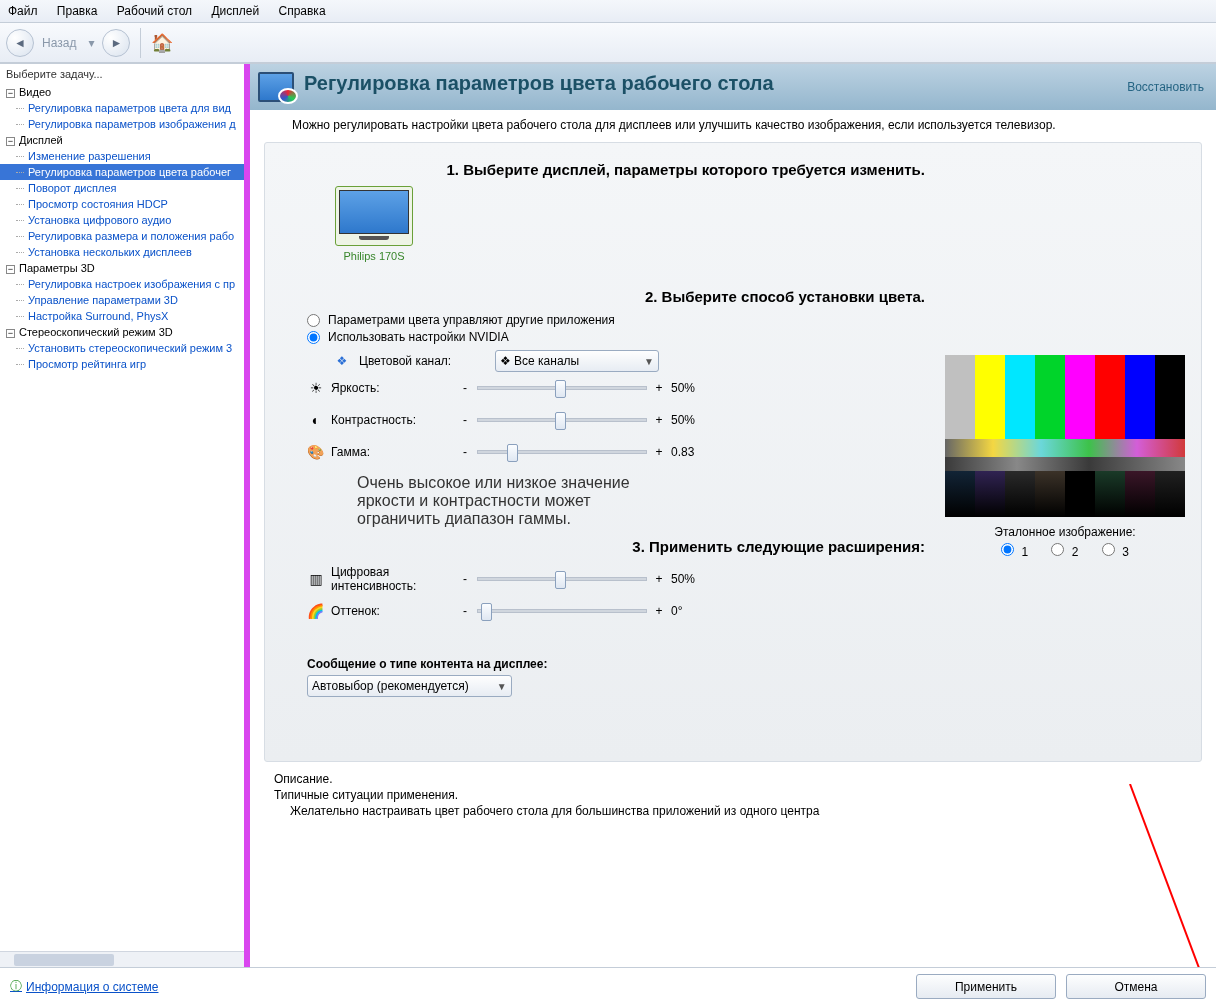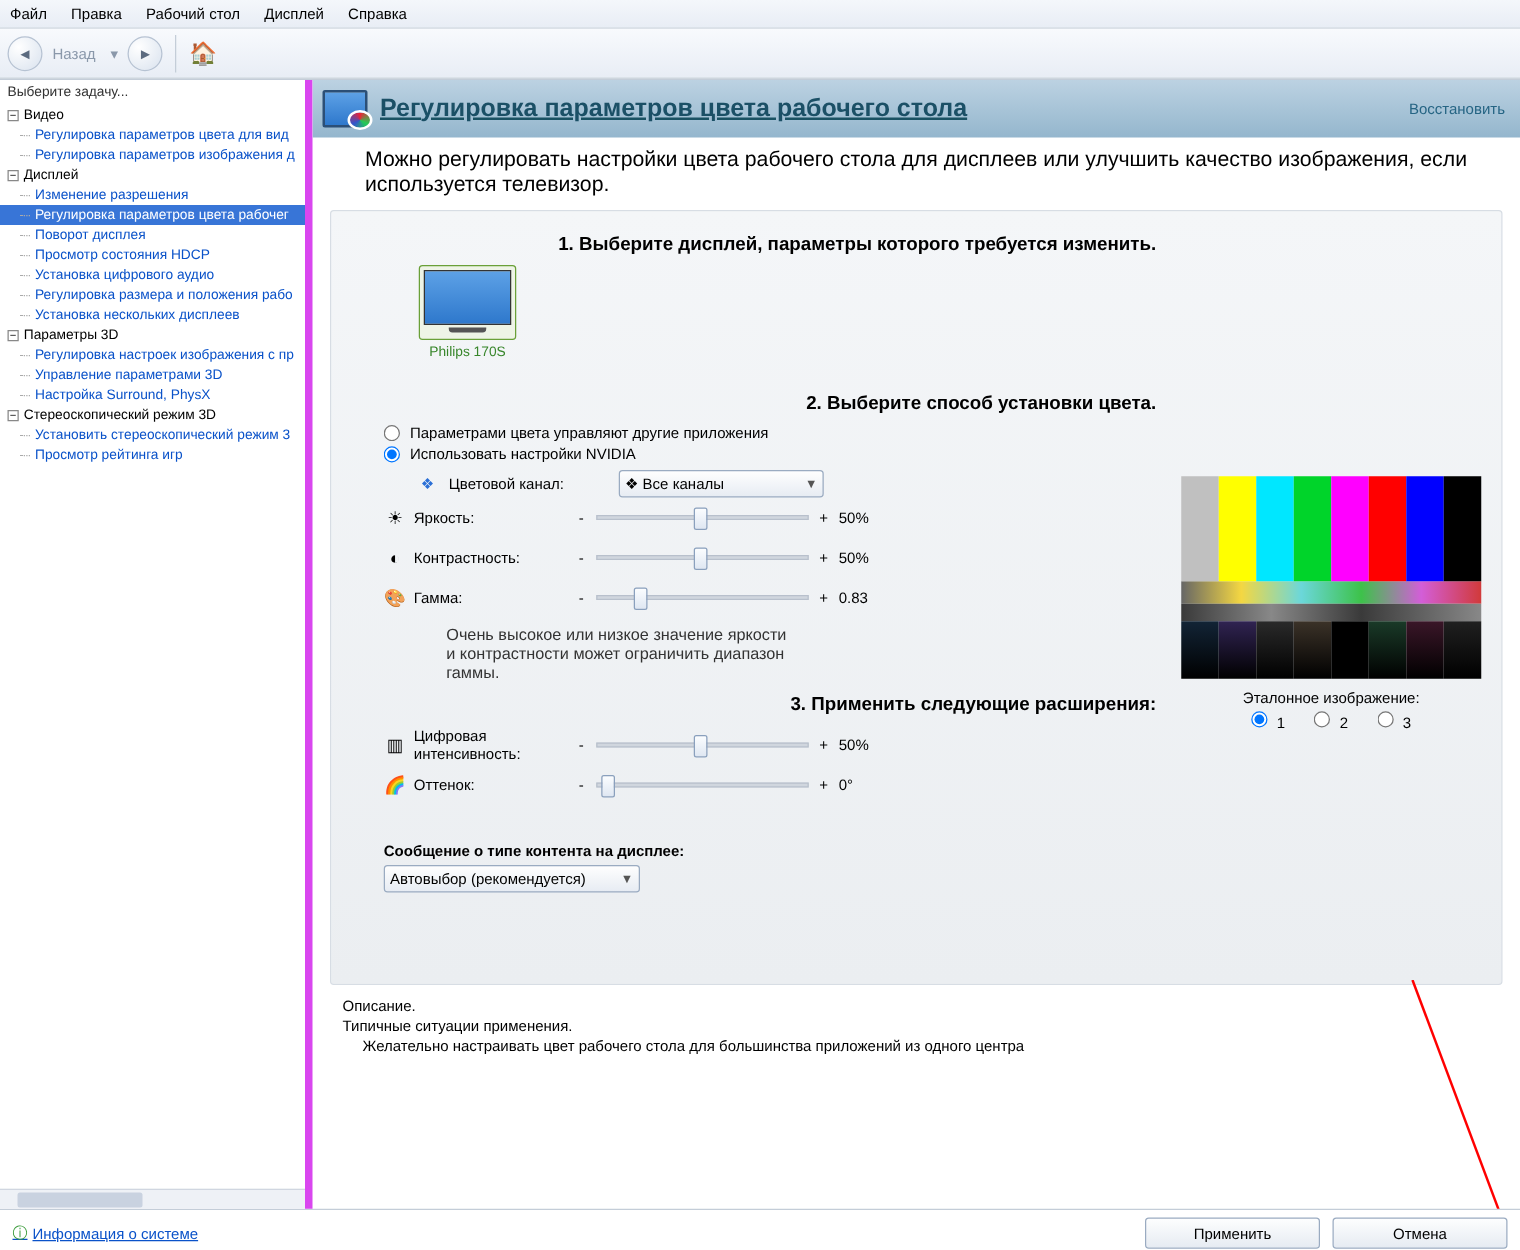--- a/index.html
+++ b/index.html
@@ -68,24 +68,24 @@
   .tree-item.sel { background: #3875d7; color: #fff; }
   .sidebar-scroll { height: 16px; background: #eef1f6; border-top: 1px solid #d0d6e0; position: relative; }
   .sidebar-scroll .thumb { position: absolute; left: 14px; top: 2px; height: 12px; width: 100px; background: #c9d2e0; border-radius: 2px; }
   .content { flex: 1; display: flex; flex-direction: column; overflow: hidden; }
   .header {
     background: linear-gradient(#bcd2e2, #94b6cd);
     display: flex; align-items: center; justify-content: space-between;
     padding: 8px 12px 8px 8px;
     color: #1a5263;
   }
-  .header-left { display: flex; align-items: center; gap: 10px; text-decoration: underline; }
+  .header-left { display: flex; align-items: flex-start; gap: 10px; }
   .header-title { font-size: 20px; font-weight: 600; color: #1b5066; }
   .restore { font-size: 12px; color: #266584; }
-  .desc { padding: 8px 18px 4px 42px; font-size: 17px; }
+  .desc { padding: 8px 18px 4px 42px; font-size: 12px; }
   .panel {
     margin: 6px 14px 0 14px;
     background: linear-gradient(#f4f6f8, #ebeef1);
     border: 1px solid #d7dde4;
     border-radius: 3px;
     padding: 12px 16px 14px 16px;
     display: flex; gap: 20px;
     height: 620px;
   }
   .col-left { flex: 1; }
@@ -108,21 +108,21 @@
   .set-row .min { width: 12px; text-align: center; }
   .set-row .slider {
     flex: 0 0 170px; height: 4px; background: #d0d6de; border: 1px solid #b8c0cc; position: relative; margin: 0 6px;
   }
   .set-row .slider .th {
     position: absolute; top: -7px; width: 11px; height: 18px; background: linear-gradient(#fbfdff, #dfe7f2);
     border: 1px solid #8aa0bd; border-radius: 2px;
   }
   .set-row .plus { width: 12px; text-align: center; }
   .set-row .val { width: 40px; margin-left: 6px; }
-  .note { font-size: 13px; color: #333; margin: 6px 0 4px 50px; max-width: 280px; }
+  .note { font-size: 16px; color: #333; margin: 6px 0 4px 50px; max-width: 280px; }
   .combo {
     display: inline-flex; align-items: center; height: 22px;
     background: linear-gradient(#fefefe, #e7ecf3); border: 1px solid #9aabc1; border-radius: 3px;
     padding: 0 4px; font-size: 12px; min-width: 164px; justify-content: space-between; gap: 20px;
   }
   .combo .ar { font-size: 10px; margin-left: 8px; color: #555; }
   .combo-row { margin: 2px 0 0 26px; display: flex; align-items: center; gap: 8px; }
   .combo-row .ico { width: 18px; text-align:center; }
   .combo-row .lbl { width: 128px; }
   .content-sec { margin: 30px 0 0 26px; }

